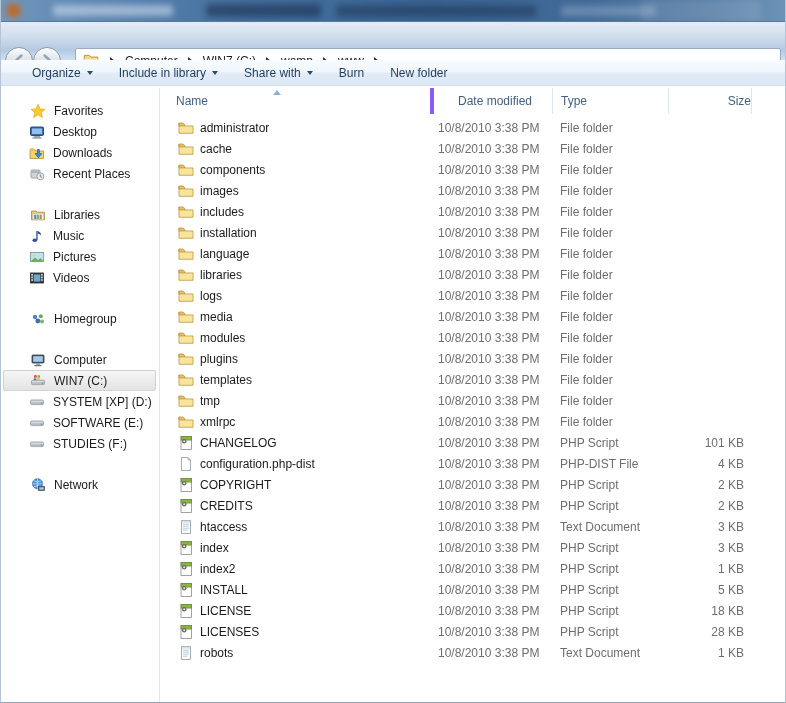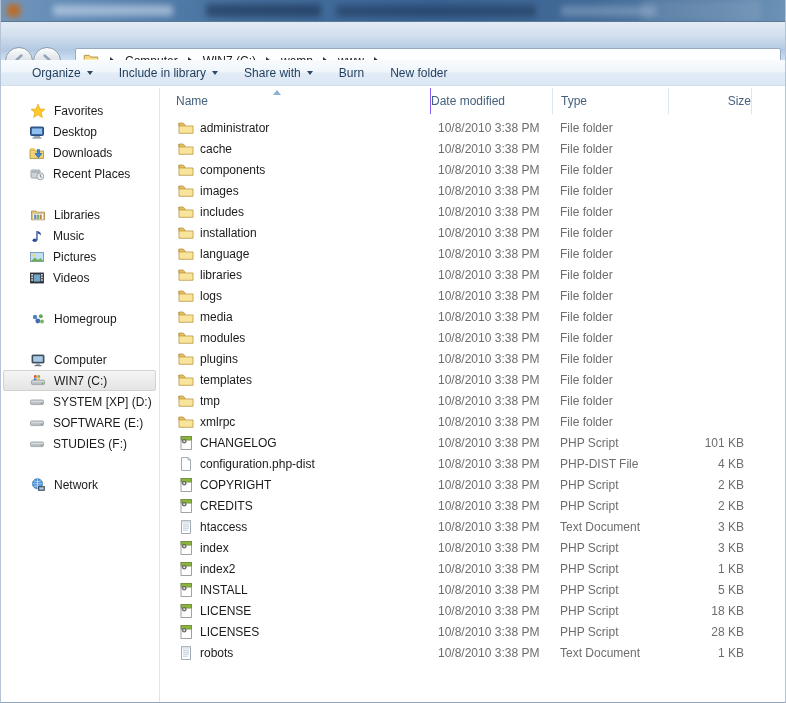--- a/index.html
+++ b/index.html
@@ -52,21 +52,21 @@
   .sb-ico svg { width:16px; height:16px; }
   .sb-label { white-space:nowrap; }
   .sb-child.selected { background:linear-gradient(#f5f5f5,#e4e4e4); border:1px solid #d2d2d2;
     border-radius:2px; margin:0 3px 0 2px; padding-left:26px; }
 
   
   .filearea { flex:1; position:relative; }
   .colheaders { display:flex; height:26px; position:relative; color:#44617e; }
   .col { display:flex; align-items:center; }
   .col-name { width:270px; padding-left:16px; }
-  .col-date { width:122px; padding-left:0; border-left:1px solid #8b5cf6; }
+  .col-date { width:122px; padding-left:24px; border-left:4px solid #8b5cf6; }
   .col-type { width:116px; padding-left:8px; border-left:1px solid #d9e6f3; }
   .col-size { width:84px; justify-content:flex-end; border-left:1px solid #d9e6f3; border-right:1px solid #d9e6f3; }
   .sort-arrow { position:absolute; top:2px; left:113px; width:0; height:0;
     border-left:4px solid transparent; border-right:4px solid transparent; border-bottom:5px solid #8db0d4; }
   .rows { padding-top:3px; }
   .row { display:flex; height:21px; align-items:center; }
   .cell { white-space:nowrap; overflow:hidden; }
   .c-name { width:270px; padding-left:18px; display:flex; align-items:center; color:#1a1a1a; }
   .f-ico { width:16px; height:16px; flex:none; display:inline-flex; margin-right:6px; }
   .f-ico svg { width:16px; height:16px; }

